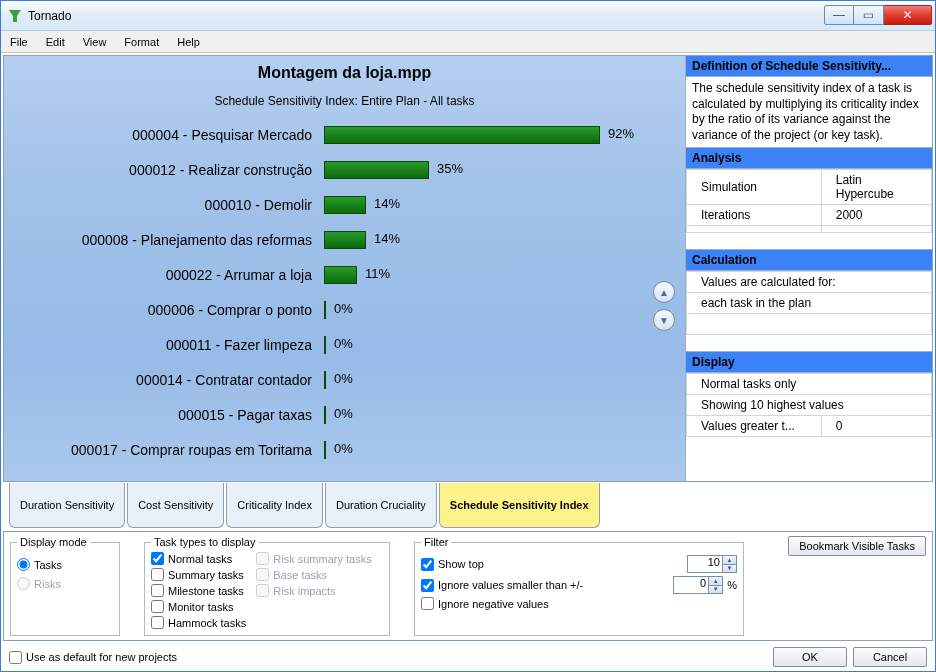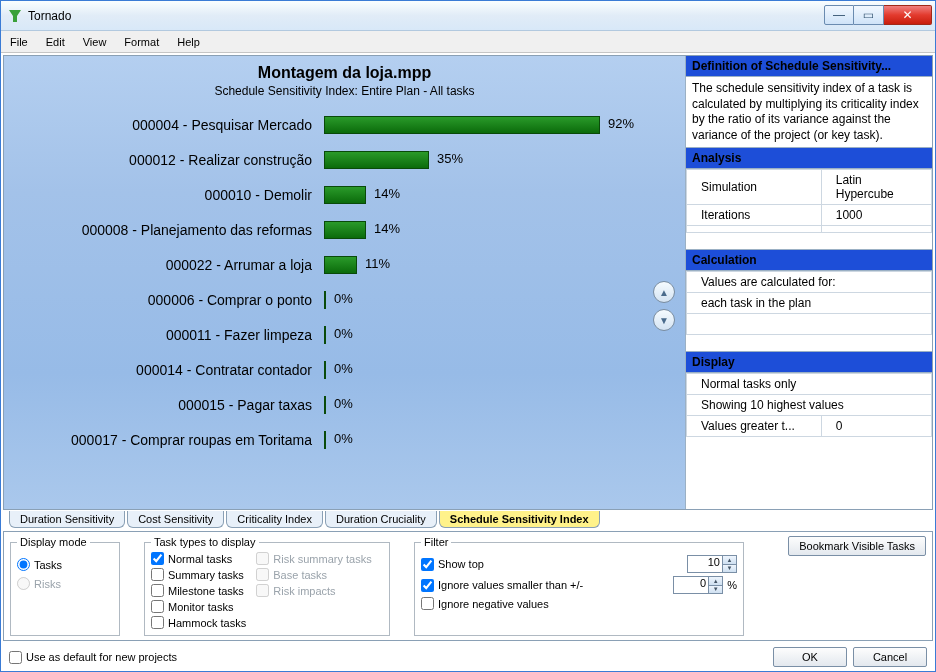--- a/index.html
+++ b/index.html
@@ -12,41 +12,41 @@
   .win-controls { display:flex; height: 22px; margin-right:3px; }
   .win-btn { width: 30px; height:20px; border:1px solid #6a8bb0; border-left:none; background:linear-gradient(#f2f8ff,#cfe3f8); display:flex; align-items:center; justify-content:center; font-size:12px; color:#30506e; }
   .win-btn:first-child { border-left:1px solid #6a8bb0; border-radius:2px 0 0 2px; }
   .win-btn.close { background:linear-gradient(#f08080,#e33b2e,#c81d0d); color:#fff; width:48px; border-radius:0 2px 2px 0; border-color:#a02818; }
   .menubar { height:22px; background:#f0f0f0; border-bottom:1px solid #c5c5c5; display:flex; align-items:center; padding:0 0; }
   .menuitem { padding:2px 9px; color:#000; }
   .workarea { flex:1; display:flex; flex-direction:column; background:#fff; }
   .upper { flex:1; display:flex; border:1px solid #8aa0b5; margin:2px; min-height:0; }
   .chart-panel { flex:1; background: linear-gradient(#b4cff0,#a3c2e9 30%,#97bbe7 70%,#aac8ec); position:relative; display:flex; flex-direction:column; padding:8px 10px 10px 10px; }
   .chart-title { text-align:center; font-weight:bold; font-size:16px; color:#000; }
-  .chart-subtitle { text-align:center; font-size:12px; color:#000; margin-top:2px; margin-bottom:18px; }
+  .chart-subtitle { text-align:center; font-size:12px; color:#000; margin-top:12px; margin-bottom:18px; }
   .bars { display:flex; flex-direction:column; gap:17px; }
   .bar-row { display:flex; align-items:center; height:18px; }
   .bar-label { width:310px; text-align:right; padding-right:12px; font-size:14px; color:#000; white-space:nowrap; }
   .bar-track { flex:1; display:flex; position:relative; }
   .bar-fill { height:18px; background:linear-gradient(#2a9a2a,#0b6b0b); border:1px solid #094a09; }
   .bar-zero { width:2px; height:18px; background:#0a4b0a; }
   .bar-pct { font-size:13px; color:#000; margin-left:8px; }
   .scroll-btns { position:absolute; right:10px; top:225px; display:flex; flex-direction:column; gap:6px; }
   .round-btn { width:22px; height:22px; border-radius:50%; border:1px solid #7a8da0; background:linear-gradient(#f5fbff,#d4e3f2); display:flex; align-items:center; justify-content:center; color:#4a6b8c; font-size:10px; }
   .side-panel { width:247px; background:#fff; border-left:1px solid #9bb0c4; overflow-y:auto; font-size:12px; }
-  .sp-header { background:#1d4ed8; padding:3px 6px; font-weight:bold; border-bottom:1px solid #9bb0c4; border-top:1px solid #9bb0c4; }
+  .sp-header { background:#3b82f6; padding:3px 6px; font-weight:bold; border-bottom:1px solid #9bb0c4; border-top:1px solid #9bb0c4; }
   .sp-header:first-child{border-top:none;}
   .sp-text { padding:4px 6px; line-height:1.3; }
   .sp-table { width:100%; border-collapse:collapse; }
   .sp-table td { border:1px solid #cdd7e1; padding:3px 14px; }
   .sp-table td:first-child { width:55%; }
   .sp-gap { height:16px; }
 
   .tabs-row { display:flex; padding-left:8px; background:#fff; }
-  .tab { border:1px solid #8aa0b5; border-top:none; border-radius:0 0 6px 6px; padding:2px 10px; margin-right:2px; font-size:11px; background:#e8f0f9; position:relative; top:-1px; }
+  .tab { border:1px solid #8aa0b5; border-top:none; border-radius:0 0 6px 6px; padding:16px 10px; margin-right:2px; font-size:11px; background:#e8f0f9; position:relative; top:-1px; }
   .tab.active { background:#fff28a; font-weight:bold; }
 
   .lower { border:1px solid #8aa0b5; margin:2px; padding:4px 6px; display:flex; gap:24px; background:#fff; }
   fieldset { border:1px solid #b0b9c2; padding:4px 6px 6px 6px; font-size:11px; }
   legend { padding:0 3px; }
   .display-mode { width:110px; }
   .task-types { width:246px; }
   .task-types .cols { display:flex; gap:10px; }
   .col { display:flex; flex-direction:column; gap:3px; }
   .filter { width:330px; }
@@ -182,21 +182,21 @@
         <div class="sp-text">The schedule sensitivity index of a task is calculated by multiplying its criticality index by the ratio of its variance against the variance of the project (or key task).</div>
         <div class="sp-header">Analysis</div>
         <table class="sp-table">
           <tbody>
               <tr>
                 <td>Simulation</td>
                 <td>Latin Hypercube</td>
               </tr>
           <tr>
                 <td>Iterations</td>
-                <td>1000</td>
+                <td>2000</td>
               </tr>
           <tr>
                 <td></td>
                 <td></td>
               </tr>
         </tbody>
           </table>
         <div class="sp-gap"></div>
         <div class="sp-header">Calculation</div>
         <table class="sp-table">

